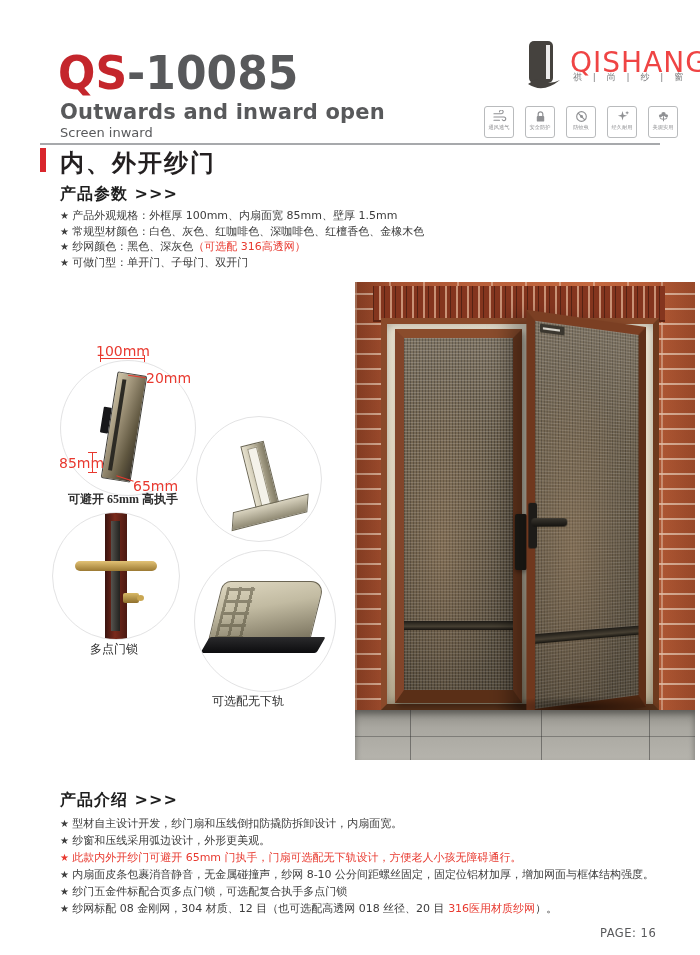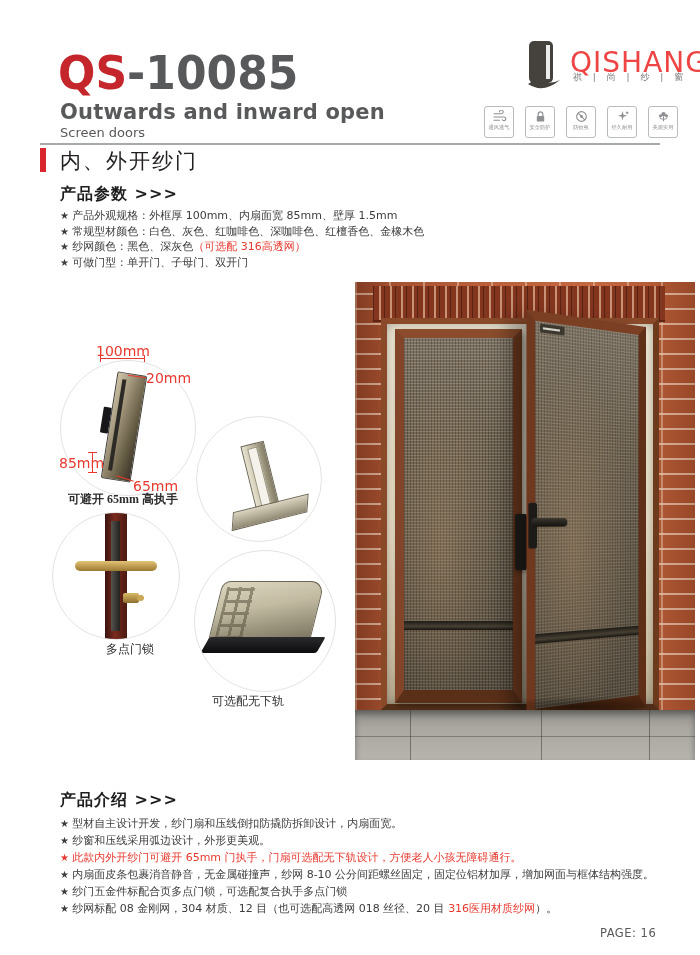--- a/index.html
+++ b/index.html
@@ -6,21 +6,21 @@
   .sheet{position:relative;width:700px;height:955px;background:#fff;overflow:hidden;
          font-family:"DejaVu Sans","Liberation Sans",sans-serif;color:#3c3c3c;}
   
   .model{position:absolute;left:58px;top:50px;font-size:44px;font-weight:800;letter-spacing:0px;line-height:1;transform:scaleY(1.05);transform-origin:left top;}
   .model .pre{color:#c4262c;}
   .model .suf{color:#58595b;}
   .title-en{position:absolute;left:60px;top:100px;font-size:21px;font-weight:700;color:#58595b;letter-spacing:.2px;}
   .subtitle-en{position:absolute;left:60px;top:125px;font-size:13px;font-weight:400;color:#58595b;}
   .rule{position:absolute;left:40px;top:143px;width:620px;height:2px;background:#a7a9ac;}
   .red-tab{position:absolute;left:40px;top:148px;width:6px;height:24px;background:#d9262c;}
-  .title-cn{position:absolute;left:60px;top:147px;font-size:21px;font-weight:400;color:#231f20;letter-spacing:2px;}
+  .title-cn{position:absolute;left:60px;top:147px;font-size:24px;font-weight:700;color:#231f20;letter-spacing:2px;}
   
   .logo{position:absolute;left:526px;top:40px;width:150px;height:60px;}
   .logo-glyph{position:absolute;left:0;top:0;}
   .brand-name{position:absolute;left:44px;top:6px;font-size:28px;font-weight:400;color:#ef4444;letter-spacing:1px;}
   .brand-tag{position:absolute;left:47px;top:31px;font-size:9px;color:#77787a;letter-spacing:4px;white-space:nowrap;}
   
   .features{position:absolute;left:484px;top:106px;display:flex;gap:11px;}
   .fbox{width:30px;height:32px;border:1px solid #b9bbbd;border-radius:3px;display:flex;flex-direction:column;align-items:center;justify-content:flex-start;padding-top:3px;box-sizing:border-box;background:#fff;}
   .fbox svg{flex:0 0 auto;}
   .flabel{font-size:10px;color:#8f9093;transform:scale(.52);transform-origin:center top;white-space:nowrap;margin-top:1px;}
@@ -112,21 +112,21 @@
 </style>
 </head>
 <body>
 
 <div class="sheet">
 
   <div class="model">
     <span class="pre">QS</span><span class="suf">-10085</span>
   </div>
   <div class="title-en">Outwards and inward open</div>
-  <div class="subtitle-en">Screen doors</div>
+  <div class="subtitle-en">Screen inward</div>
 
   <div class="logo">
     <svg class="logo-glyph" width="38" height="54" viewBox="0 0 38 54">
       <rect x="3" y="1" width="24" height="42" rx="5" fill="#45423e"></rect>
       <rect x="20" y="5" width="4" height="34" fill="#ffffff" opacity=".9"></rect>
       <path d="M2 44 q 15 10 32 -4 q -11 6 -24 -1 z" fill="#45423e"></path>
     </svg>
     <div class="brand-name">QISHANG</div>
     <div class="brand-tag">祺 | 尚 | 纱 | 窗</div>
   </div>
@@ -216,21 +216,21 @@
 
   <div class="circ c3">
     <div class="lockart">
       <div class="edge"></div>
         <div class="plate"></div>
         <div class="bar"></div>
         <div class="knob"></div>
         <div class="knob2"></div>
     </div>
   </div>
-  <div class="caption" style="left:106px;top:641px;">多点门锁</div>
+  <div class="caption" style="left:90px;top:641px;">多点门锁</div>
 
   <div class="circ c4">
     <div class="railart">
         <div class="body"></div>
         <div class="ribs"></div>
         <div class="rubber"></div>
       </div>
   </div>
   <div class="caption" style="left:212px;top:693px;">可选配无下轨</div>
 

